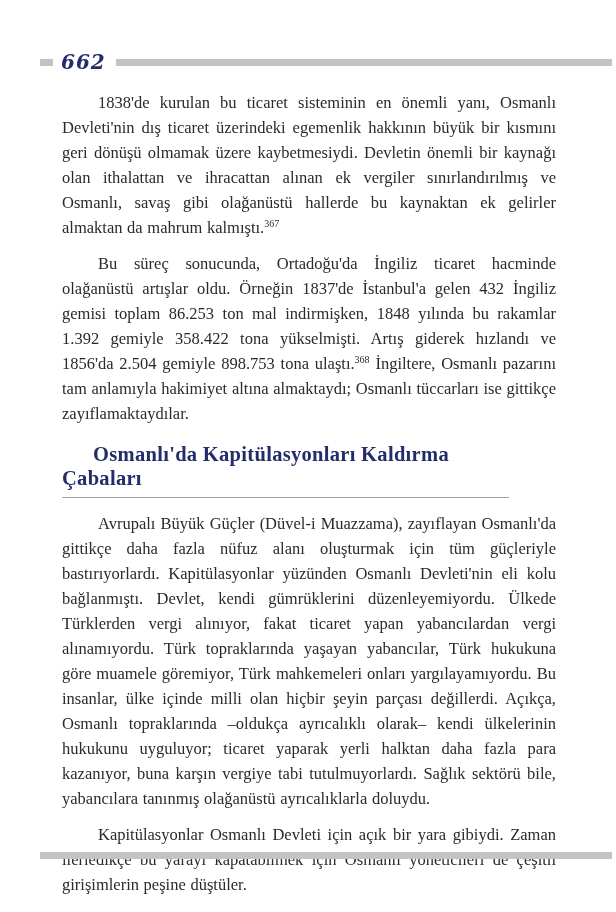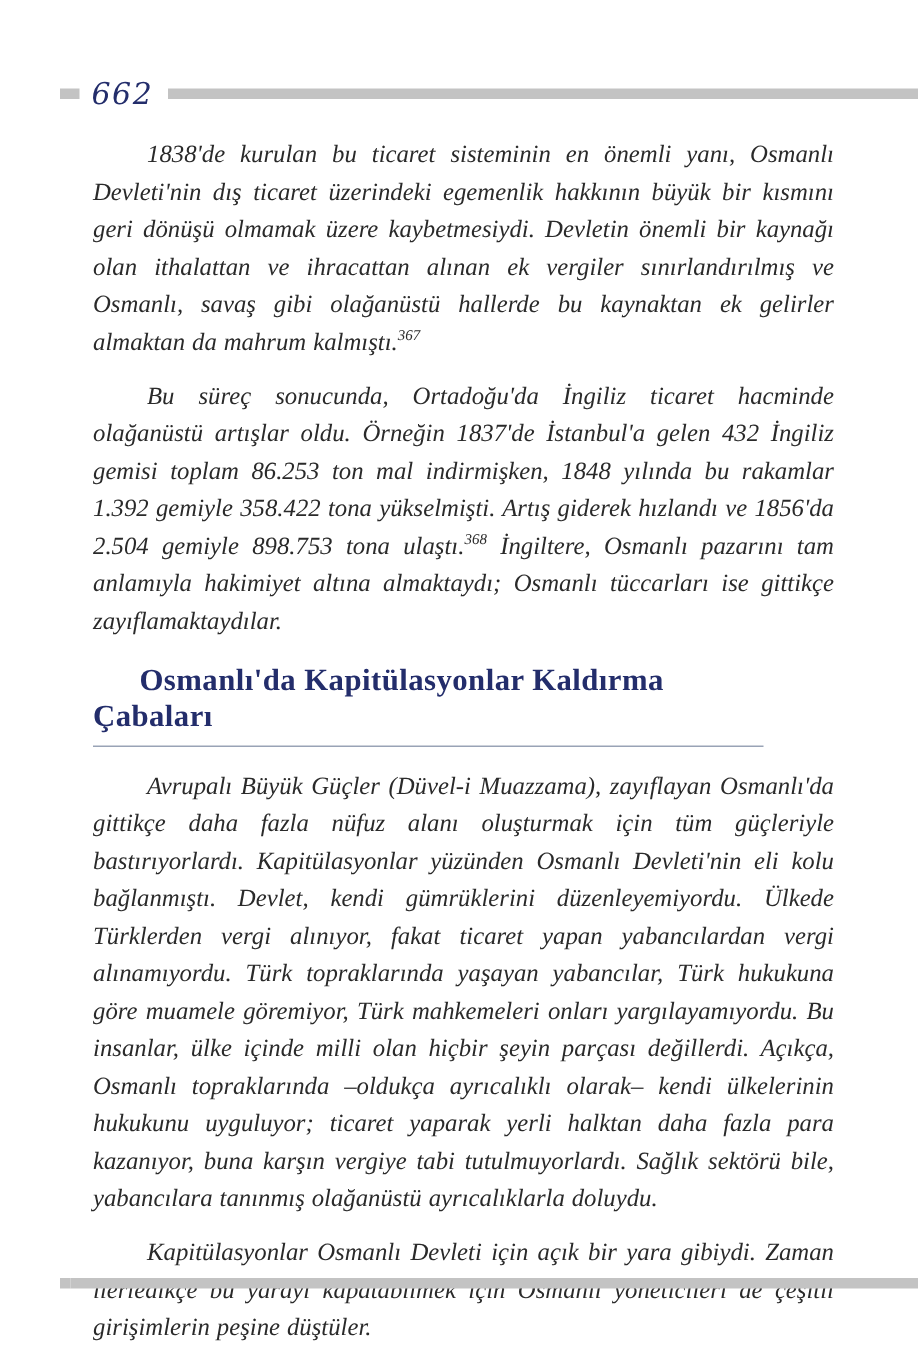--- a/index.html
+++ b/index.html
@@ -31,21 +31,21 @@
     width: 13px;
     height: 7px;
     background: #c3c3c3;
     flex: 0 0 auto;
   }
   .page-number {
     flex: 0 0 auto;
     padding: 0 10px 0 8px;
     font-family: "DejaVu Serif", serif;
     font-style: italic;
-    font-weight: normal;
+    font-weight: bold;
     font-size: 20px;
     line-height: 20px;
     color: #232d6b;
     letter-spacing: 1px;
   }
   .header-rule {
     flex: 1 1 auto;
     height: 7px;
     background: #c3c3c3;
   }
@@ -57,21 +57,20 @@
     left: 62px;
     width: 494px;
   }
   .para {
     margin: 0 0 11px 0;
     font-size: 16.5px;
     line-height: 25px;
     text-align: justify;
     text-indent: 36px;
     word-spacing: 0.5px;
-    font-style: italic;
   }
   .para sup {
     font-size: 10px;
     line-height: 0;
     vertical-align: super;
     letter-spacing: 0;
   }
 
   
   .section-heading {
@@ -129,21 +128,21 @@
     <div class="page-number">662</div>
     <div class="header-rule"></div>
   </div>
 
   <div class="text-block">
 
     <p class="para"><span>1838'de kurulan bu ticaret sisteminin en önemli yanı, Osmanlı Devleti'nin dış ticaret üzerindeki egemenlik hakkının büyük bir kısmını geri dönüşü olmamak üzere kaybetmesiydi. Devletin önemli bir kaynağı olan ithalattan ve ihracattan alınan ek vergiler sınırlandırılmış ve Osmanlı, savaş gibi olağanüstü hallerde bu kaynaktan ek gelirler almaktan da mahrum kalmıştı.</span><sup>367</sup></p>
 
     <p class="para"><span>Bu süreç sonucunda, Ortadoğu'da İngiliz ticaret hacminde olağanüstü artışlar oldu. Örneğin 1837'de İstanbul'a gelen 432 İngiliz gemisi toplam 86.253 ton mal indirmişken, 1848 yılında bu rakamlar 1.392 gemiyle 358.422 tona yükselmişti. Artış giderek hızlandı ve 1856'da 2.504 gemiyle 898.753 tona ulaştı.</span><sup>368</sup><span> İngiltere, Osmanlı pazarını tam anlamıyla hakimiyet altına almaktaydı; Osmanlı tüccarları ise gittikçe zayıflamaktaydılar.</span></p>
 
-    <h2 class="section-heading">Osmanlı'da Kapitülasyonlar Kaldırma Çabaları</h2>
+    <h2 class="section-heading">Osmanlı'da Kapitülasyonları Kaldırma Çabaları</h2>
 
     <p class="para"><span>Avrupalı Büyük Güçler (Düvel-i Muazzama), zayıflayan Osmanlı'da gittikçe daha fazla nüfuz alanı oluşturmak için tüm güçleriyle bastırıyorlardı. Kapitülasyonlar yüzünden Osmanlı Devleti'nin eli kolu bağlanmıştı. Devlet, kendi gümrüklerini düzenleyemiyordu. Ülkede Türklerden vergi alınıyor, fakat ticaret yapan yabancılardan vergi alınamıyordu. Türk topraklarında yaşayan yabancılar, Türk hukukuna göre muamele göremiyor, Türk mahkemeleri onları yargılayamıyordu. Bu insanlar, ülke içinde milli olan hiçbir şeyin parçası değillerdi. Açıkça, Osmanlı topraklarında –oldukça ayrıcalıklı olarak– kendi ülkelerinin hukukunu uyguluyor; ticaret yaparak yerli halktan daha fazla para kazanıyor, buna karşın vergiye tabi tutulmuyorlardı. Sağlık sektörü bile, yabancılara tanınmış olağanüstü ayrıcalıklarla doluydu.</span></p>
 
     <p class="para"><span>Kapitülasyonlar Osmanlı Devleti için açık bir yara gibiydi. Zaman ilerledikçe bu yarayı kapatabilmek için Osmanlı yöneticileri de çeşitli girişimlerin peşine düştüler.</span></p>
 
   </div>
 
   <div class="page-footer">
     <div class="footer-tick"></div>
     <div class="footer-rule"></div>

